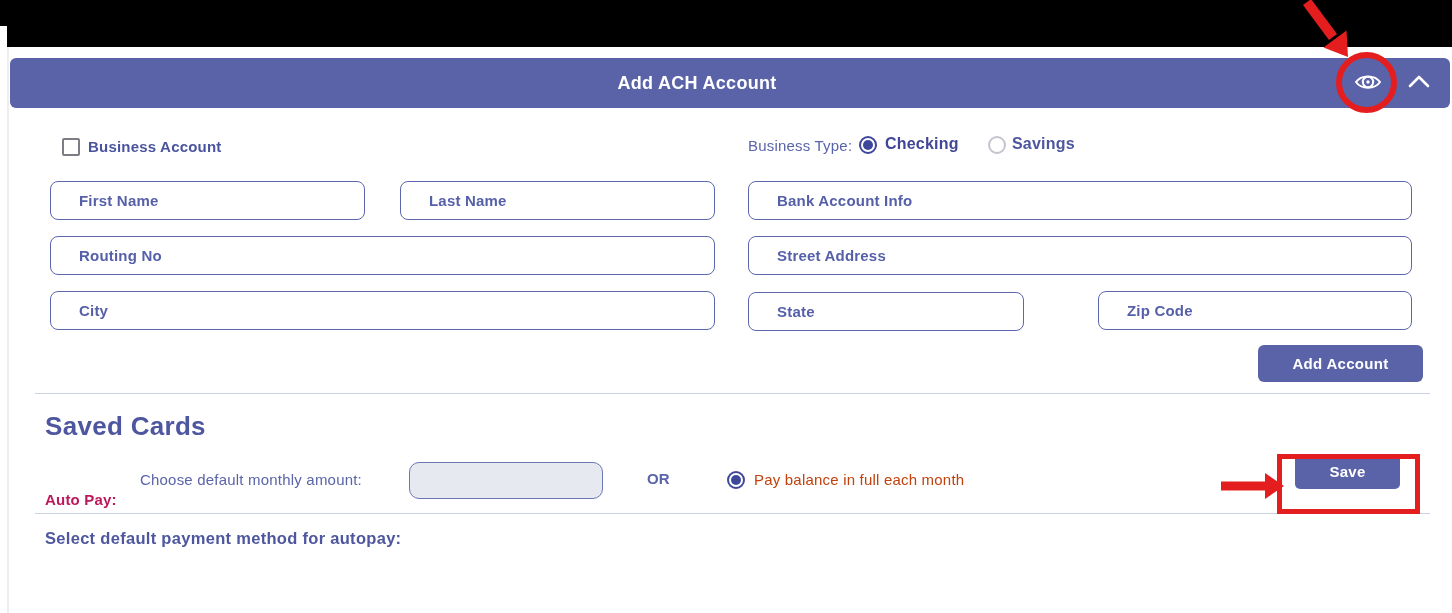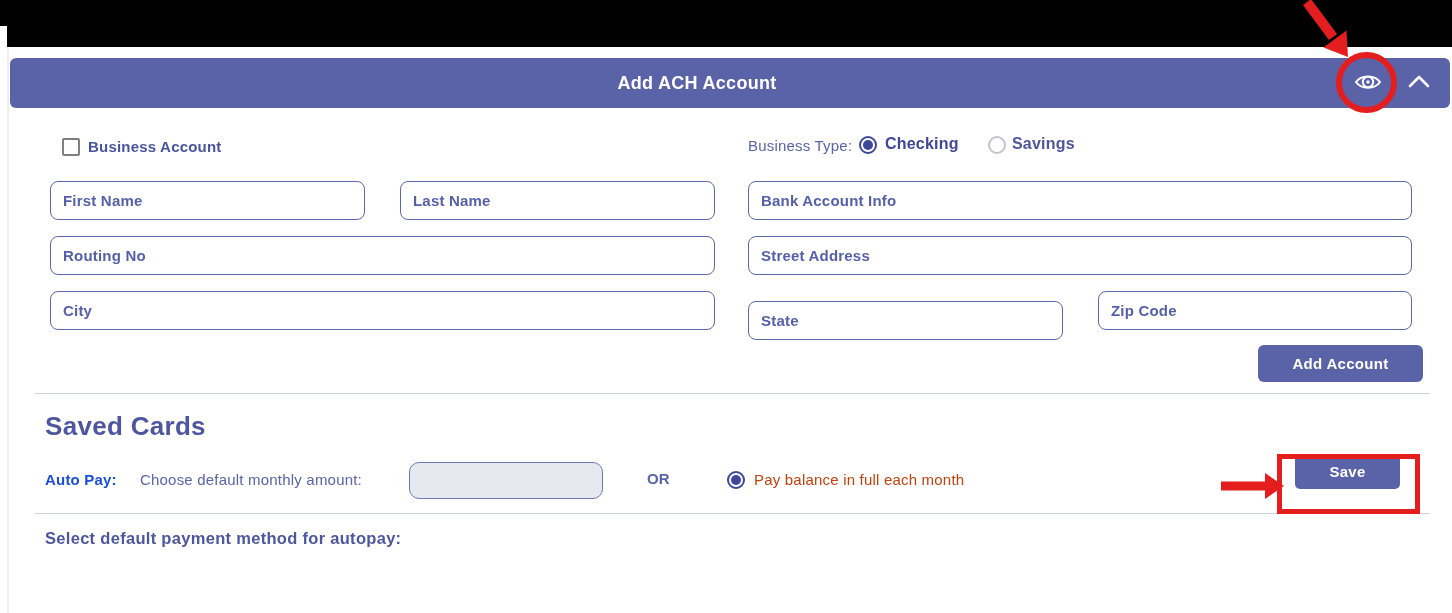--- a/index.html
+++ b/index.html
@@ -44,21 +44,21 @@
   }
 
   .radio { position:absolute; width:18px; height:18px; border-radius:50%; cursor:pointer; }
   .radio.checked { border:2px solid #3f479b; }
   .radio.checked::after { content:""; position:absolute; inset:2px; border-radius:50%; background:#3f479b; }
   .radio.unchecked { border:2px solid #c4c4cf; background:#fff; }
 
   .field {
     position:absolute; height:39px; border:1.6px solid #5d67ae; border-radius:8px;
     background:#fff; color:#5560a8; font-size:15px; font-weight:600; letter-spacing:.2px;
-    padding:0 12px; font-family:"Liberation Sans", sans-serif; outline:none;
+    padding:0 28px; font-family:"Liberation Sans", sans-serif; outline:none;
   }
   .field::placeholder { color:#5560a8; opacity:1; }
 
   .btn {
     position:absolute; background:#5a62a8; color:#fff; border:none; border-radius:6px;
     font-size:15px; font-weight:bold; letter-spacing:.3px; cursor:pointer;
     font-family:"Liberation Sans", sans-serif;
   }
   .divider { position:absolute; left:35px; width:1395px; height:1px; background:#ccd2e3; }
 
@@ -112,30 +112,30 @@
 <span class="label bold" style="left:885px; top:135px; font-size:16px; color:#3f4796;">Checking</span>
 <span class="radio unchecked" style="left:988px; top:136px;"></span>
 <span class="label bold" style="left:1012px; top:135px; font-size:16px; color:#4d569e;">Savings</span>
 
 <input class="field" style="left: 50px; top: 181px; width: 315px;" placeholder="First Name">
 <input class="field" style="left: 400px; top: 181px; width: 315px;" placeholder="Last Name">
 <input class="field" style="left: 748px; top: 181px; width: 664px;" placeholder="Bank Account Info">
 <input class="field" style="left: 50px; top: 236px; width: 665px;" placeholder="Routing No">
 <input class="field" style="left: 748px; top: 236px; width: 664px;" placeholder="Street Address">
 <input class="field" style="left: 50px; top: 291px; width: 665px;" placeholder="City">
-<input class="field" style="left: 748px; top: 301px; width: 315px;" placeholder="State">
+<input class="field" style="left: 748px; top: 292px; width: 276px;" placeholder="State">
 <input class="field" style="left: 1098px; top: 291px; width: 314px;" placeholder="Zip Code">
 
 <button class="btn" style="left:1258px; top:345px; width:165px; height:37px;">Add Account</button>
 
 <div class="divider" style="top:393px;"></div>
 
 <div class="section-heading" style="left:45px; top:411px; font-size:26px;">Saved Cards</div>
 
-<span class="label bold" style="left:45px; top:471px; color:#1d4ed8;">Auto Pay:</span>
+<span class="label bold" style="left:45px; top:491px; color:#be185d;">Auto Pay:</span>
 <span class="label" style="left:140px; top:471px; color:#5a64a8;">Choose default monthly amount:</span>
 <input class="amount-input" value="" style="">
 <span class="label" style="left:647px; top:470px; font-weight:600; color:#5a64a8;">OR</span>
 <span class="radio checked" style="left:727px; top:471px;"></span>
 <span class="label" style="left:754px; top:471px; color:#c2410c;">Pay balance in full each month</span>
 
 <button class="btn" style="left:1295px; top:454px; width:105px; height:35px; border-radius:5px;">Save</button>
 
 <div class="divider" style="top:513px;"></div>
 

